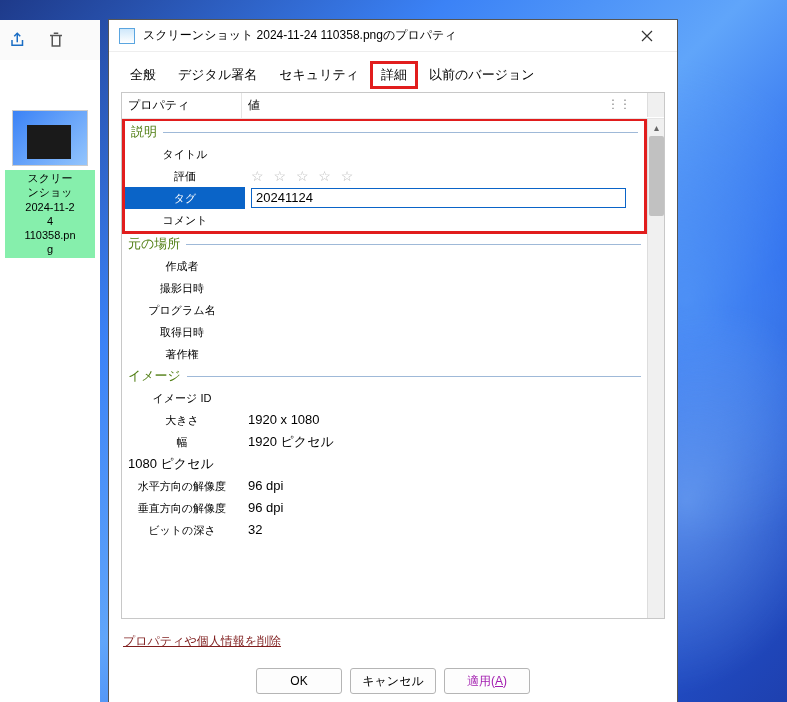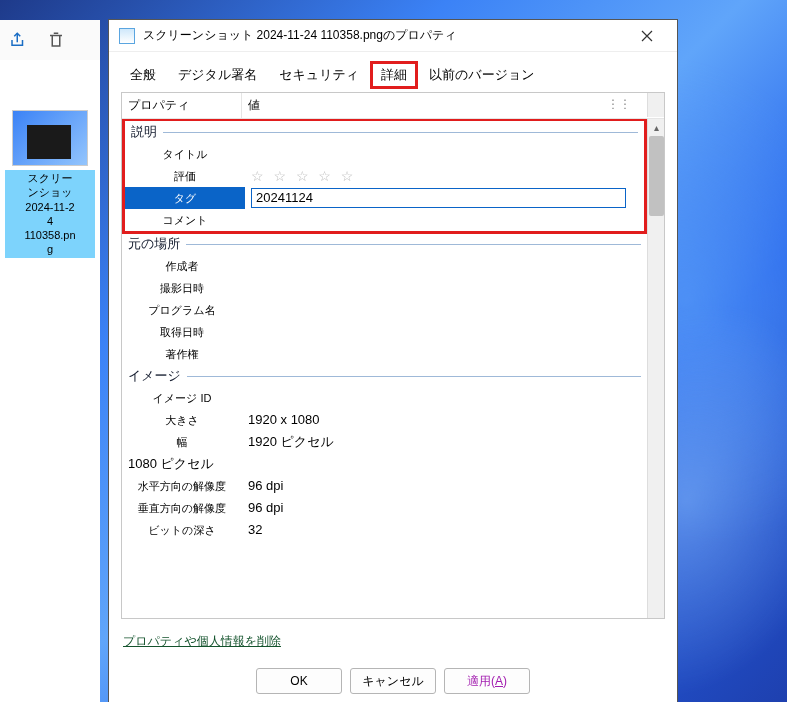--- a/index.html
+++ b/index.html
@@ -53,21 +53,21 @@
       border: 1px solid #ccc;
       background: linear-gradient(135deg,#3b82f6,#93c5fd);
       position: relative;
     }
     .thumb-inner {
       position: absolute;
       left: 14px; top: 14px;
       width: 44px; height: 34px;
       background: #1a1a1a;
     }
-    .file-name { font-size: 11px; line-height: 1.3; background: #7dd3fc; padding: 1px 18px; word-break: break-all; }
+    .file-name { font-size: 11px; line-height: 1.3; background: #86efac; padding: 1px 18px; word-break: break-all; }
 
     
     .dialog {
       position: absolute;
       left: 108px; top: 19px;
       width: 570px; height: 690px;
       background: #ffffff;
       border: 1px solid #555;
       display: flex;
       flex-direction: column;
@@ -131,21 +131,21 @@
     }
     .row {
       display: flex;
       align-items: center;
       min-height: 22px;
       line-height: 22px;
     }
     .prop-col { width: 120px; padding: 0 6px; font-size: 11px; text-align: center; }
     .val-col { flex: 1; padding: 0 6px; font-size: 13px; }
     .section-title {
-      color: #0f172a;
+      color: #4d7c0f;
       font-size: 13px;
       display:flex;
       align-items:center;
       padding: 2px 6px;
     }
     .section-title::after {
       content: "";
       flex: 1;
       height: 1px;
       background: #9fb9d8;
@@ -167,21 +167,21 @@
       padding: 0 4px;
       font-size: 13px;
       font-family: inherit;
       outline: none;
     }
     .stars { color: #bbb; letter-spacing: 3px; font-size: 14px; }
 
     .link-line {
       padding: 6px 14px 8px;
     }
-    .link-line a { color: #14532d; text-decoration: underline; cursor: pointer; font-size: 12px;}
+    .link-line a { color: #7f1d1d; text-decoration: underline; cursor: pointer; font-size: 12px;}
 
     
     .buttons {
       display: flex;
       justify-content: center;
       gap: 8px;
       padding: 10px 14px 14px;
     }
     .btn {
       min-width: 86px;

